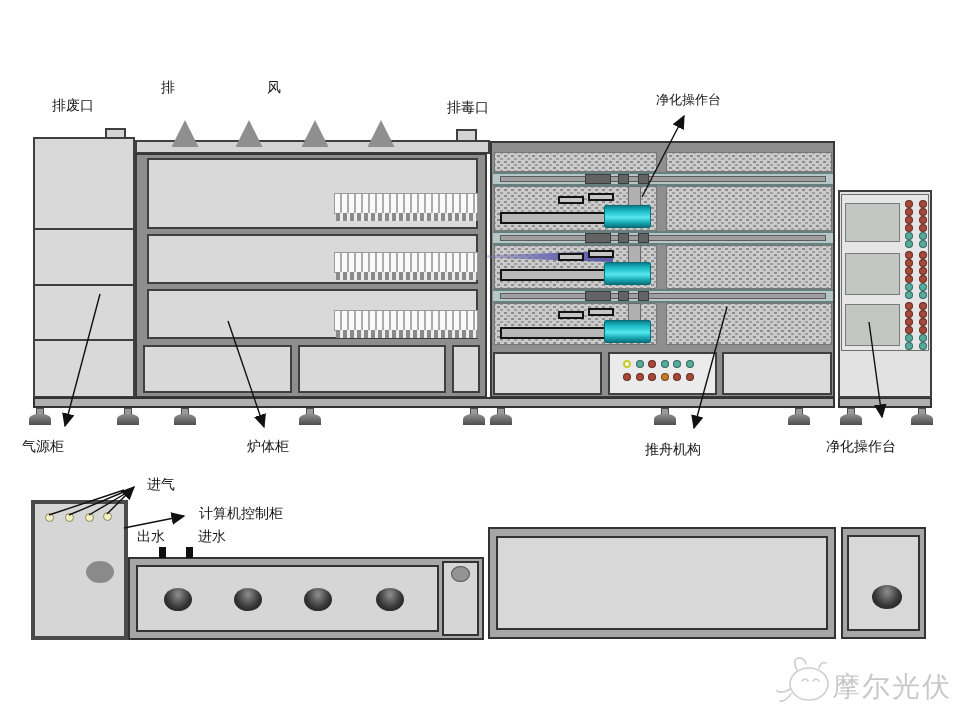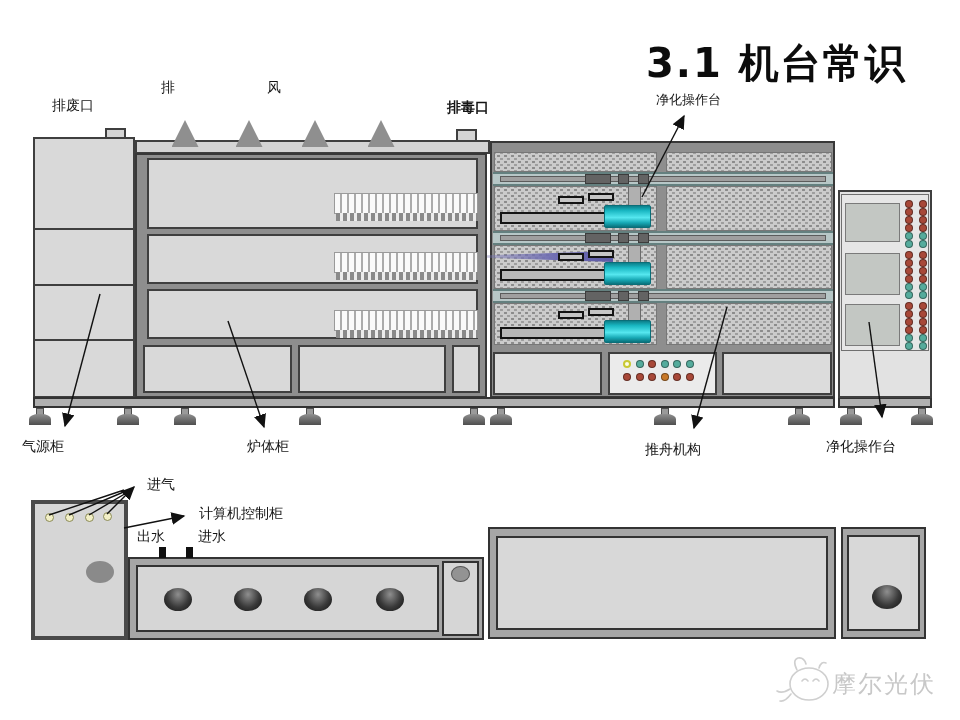--- a/index.html
+++ b/index.html
@@ -36,28 +36,27 @@
   .oval{position:absolute;border-radius:50%;
     background:radial-gradient(ellipse at 50% 28%,#8f8f8f 0%,#3a3a3a 55%,#101010 100%);}
   .foot{position:absolute;width:22px;height:17px;}
   .foot .stem{position:absolute;left:7px;top:0;width:8px;height:8px;background:#9a9a9a;border:1px solid #4f4f4f;}
   .foot .cone{position:absolute;left:0;top:6px;width:22px;height:11px;border-radius:45% 45% 0 0;
     background:linear-gradient(180deg,#8f8f8f,#4e4e4e);}
   .pipe{position:absolute;background:#101010;}
   .circ{position:absolute;border-radius:50%;}
   .divline{position:absolute;background:#3f3f3f;height:2px;}
   #overlay{position:absolute;left:0;top:0;pointer-events:none;}
-  .wm-text{position:absolute;font-size:24px;color:#c8c8c8;letter-spacing:2px;}
+  .wm-text{position:absolute;font-size:28px;color:#c8c8c8;letter-spacing:2px;}
 </style>
 </head>
 <body>
 
 <div id="stage">
 
-  <div class="title" style="left:646px;top:36px;">3.1 机台常识</div>
 
   <div class="cap" style="left:105px;top:128px;width:21px;height:11px;"></div>
   <div class="cap" style="left:456px;top:129px;width:21px;height:12px;"></div>
 
   <div class="panel" style="left:33px;top:137px;width:102px;height:261px;"></div>
   <div class="divline" style="left:35px;top:228px;width:98px;"></div>
   <div class="divline" style="left:35px;top:284px;width:98px;"></div>
   <div class="divline" style="left:35px;top:339px;width:98px;"></div>
 
   <div class="lid" style="left:135px;top:140px;width:355px;height:14px;"></div>
@@ -255,21 +254,21 @@
   <div class="abs" style="left:841px;top:527px;width:85px;height:112px;background:#a6a6a6;border:2px solid #333;"></div>
   <div class="abs" style="left:847px;top:535px;width:73px;height:96px;background:#d8d8d8;border:2px solid #333;"></div>
   <div class="oval" style="left:872px;top:585px;width:30px;height:24px;"></div>
 
   <div class="pipe" style="left:159px;top:547px;width:7px;height:11px;"></div>
   <div class="pipe" style="left:186px;top:547px;width:7px;height:11px;"></div>
 
   <div class="lbl" style="left:52px;top:98px;">排废口</div>
   <div class="lbl" style="left:161px;top:80px;">排</div>
   <div class="lbl" style="left:267px;top:80px;">风</div>
-  <div class="lbl" style="left:447px;top:100px;font-weight:bold;">排毒口</div>
+  <div class="lbl" style="left:447px;top:100px;">排毒口</div>
   <div class="lbl" style="left:656px;top:93px;font-size:13px;">净化操作台</div>
   <div class="lbl" style="left:22px;top:439px;">气源柜</div>
   <div class="lbl" style="left:247px;top:439px;">炉体柜</div>
   <div class="lbl" style="left:645px;top:442px;">推舟机构</div>
   <div class="lbl" style="left:826px;top:439px;">净化操作台</div>
   <div class="lbl" style="left:147px;top:477px;">进气</div>
   <div class="lbl" style="left:199px;top:506px;">计算机控制柜</div>
   <div class="lbl" style="left:137px;top:529px;">出水</div>
   <div class="lbl" style="left:198px;top:529px;">进水</div>
 

